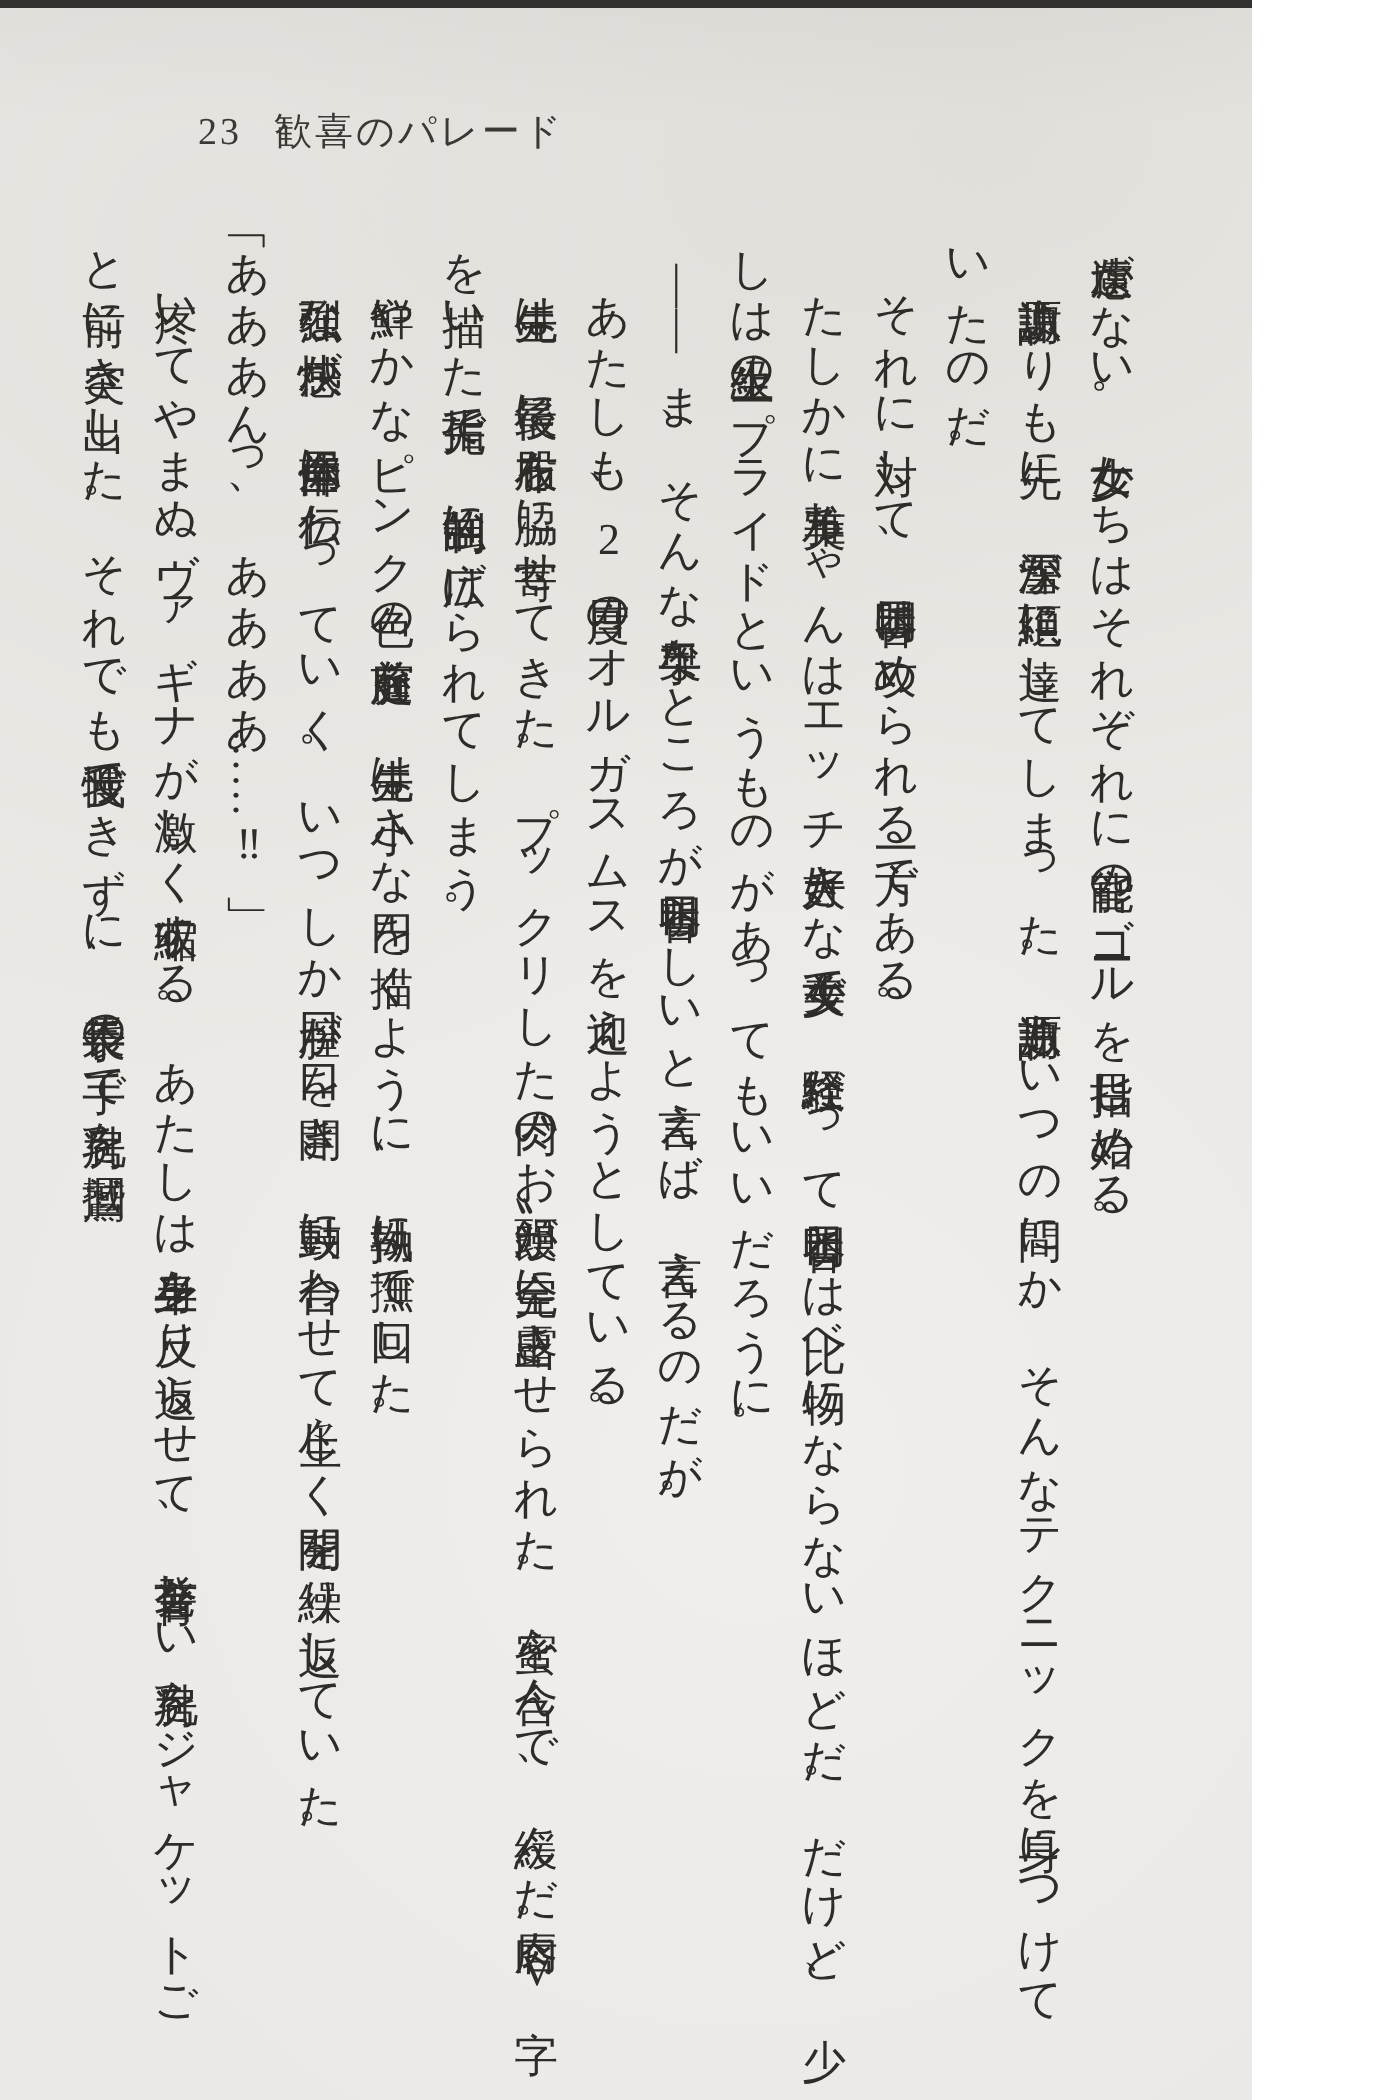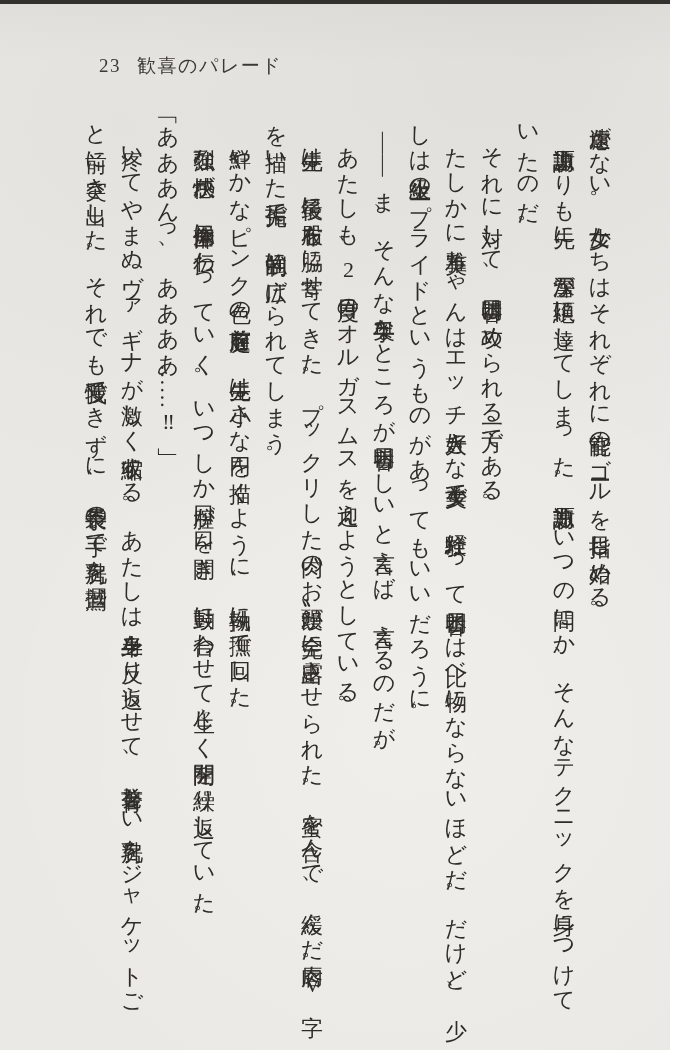--- a/index.html
+++ b/index.html
@@ -8,21 +8,20 @@
     --edge: #33312d;
   }
   html, body { margin: 0; padding: 0; }
   .page {
     position: relative;
     width: 626px;
     height: 1050px;
     background: var(--paper);
     overflow: hidden;
     font-family: "Liberation Serif", "DejaVu Serif", serif;
-    padding-left: 44px;
   }
   
   .page::before {
     content: "";
     position: absolute;
     inset: 0;
     background:
       radial-gradient(circle at 18% 12%, rgba(120,118,112,0.06), transparent 40%),
       radial-gradient(circle at 82% 6%, rgba(110,108,100,0.08), transparent 35%),
       radial-gradient(circle at 60% 70%, rgba(255,255,255,0.25), transparent 50%),

